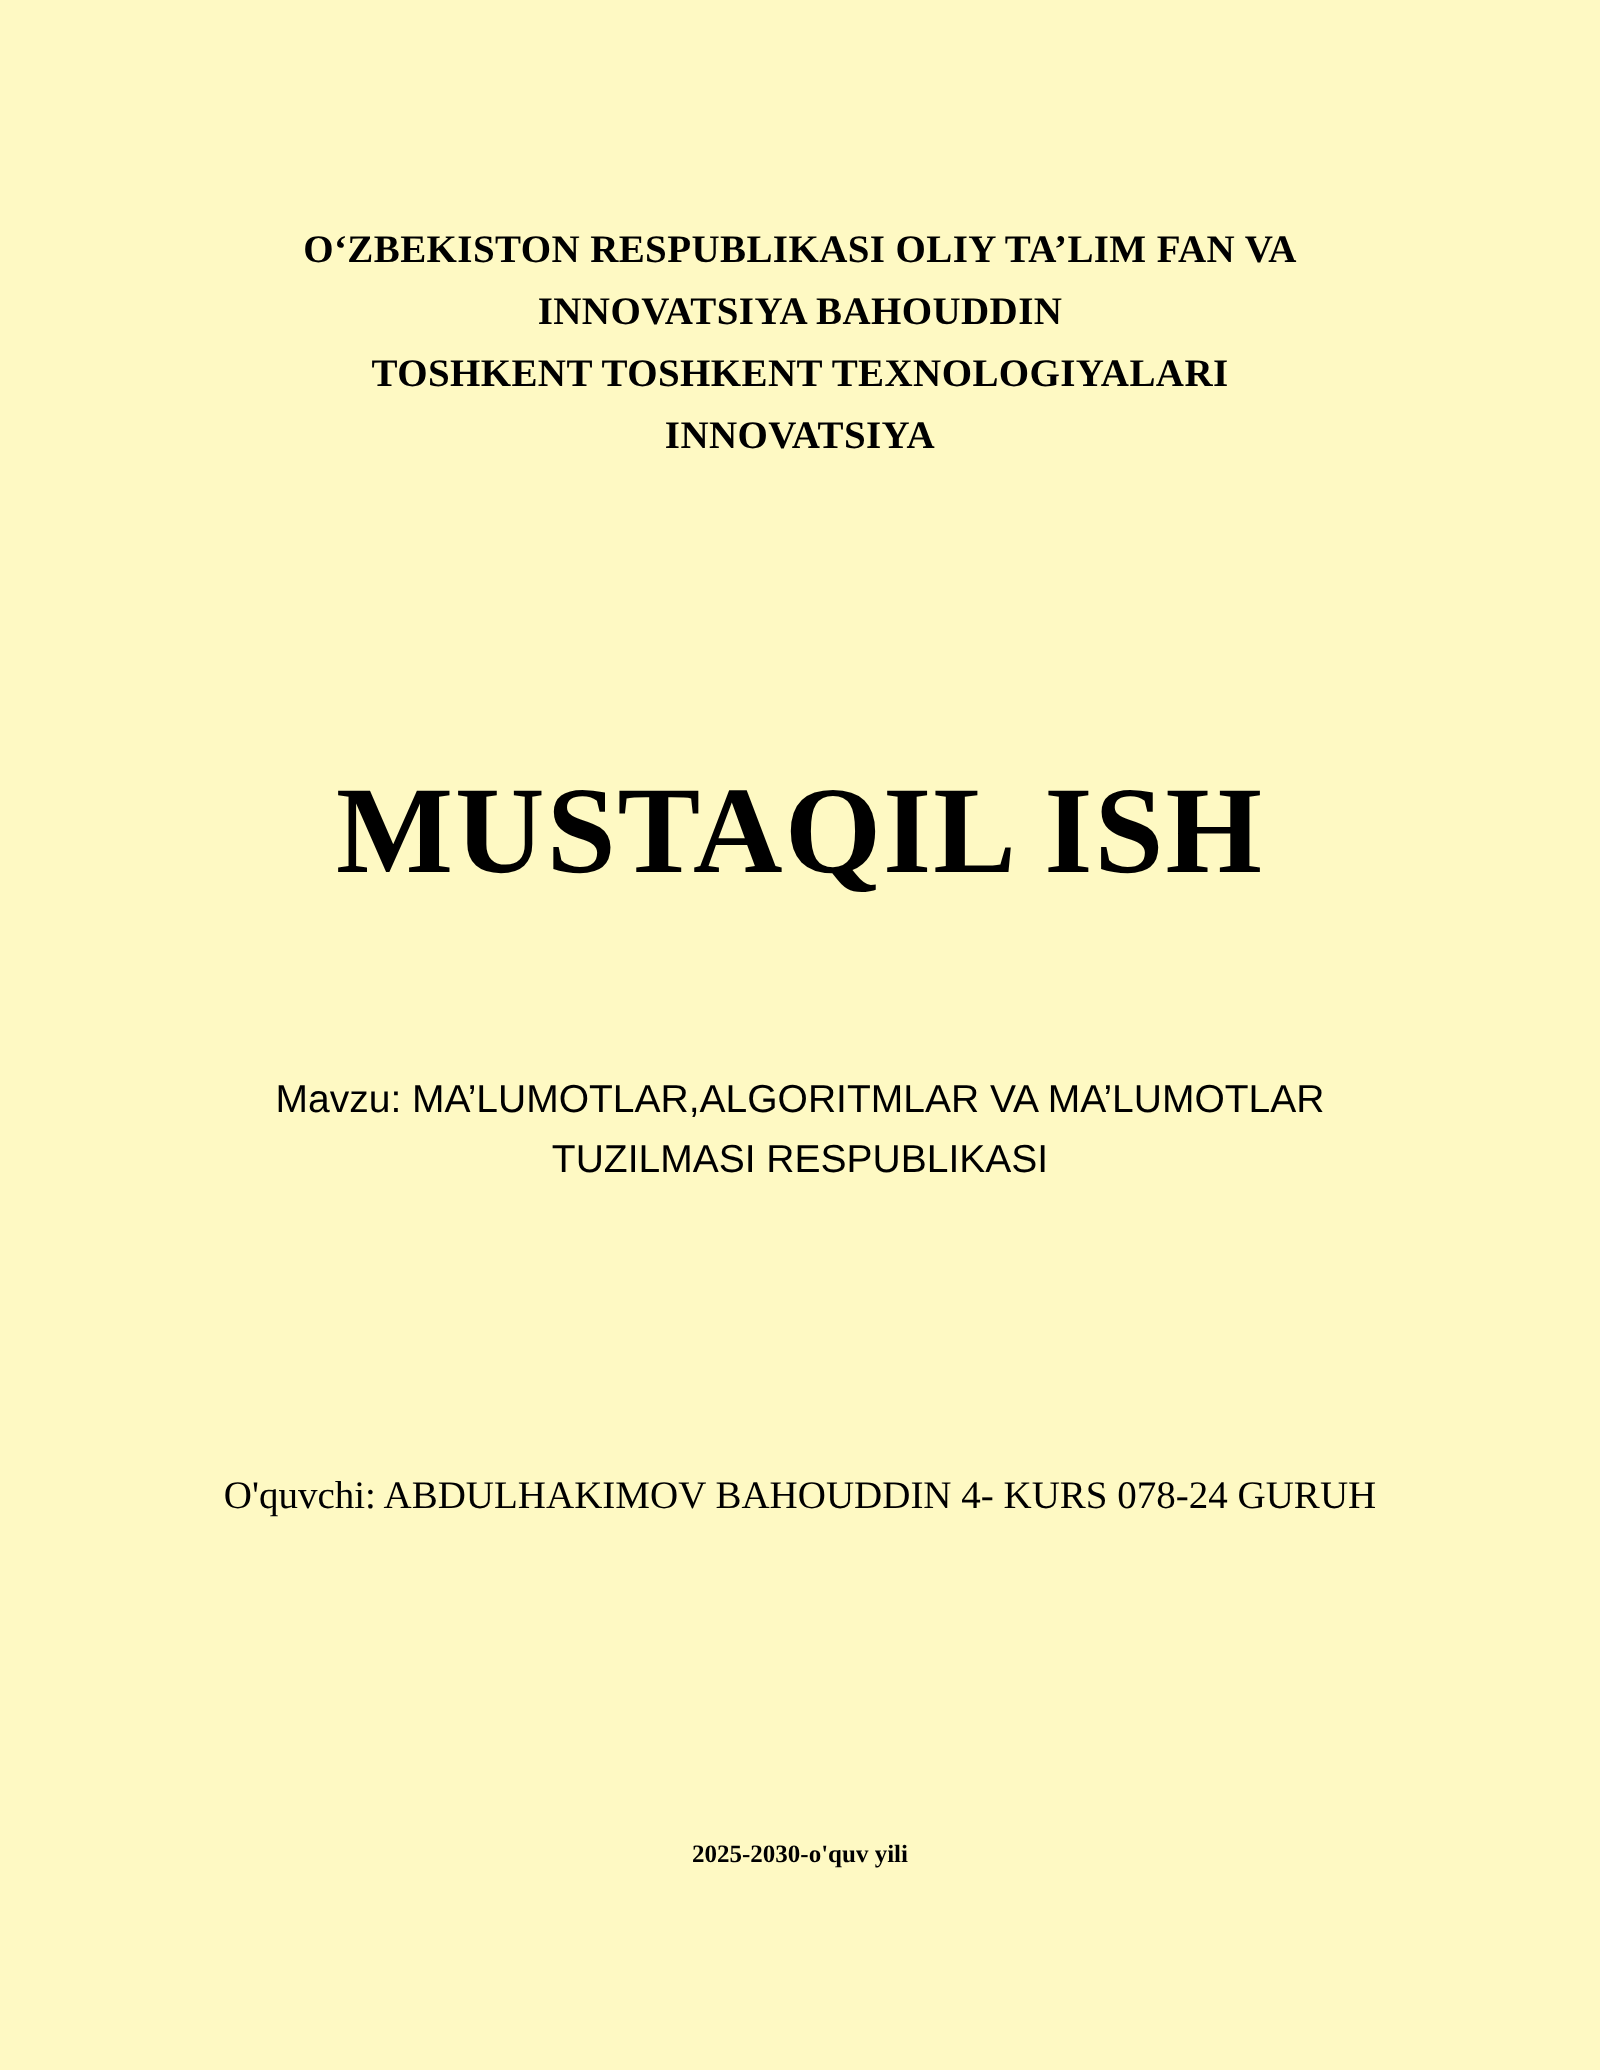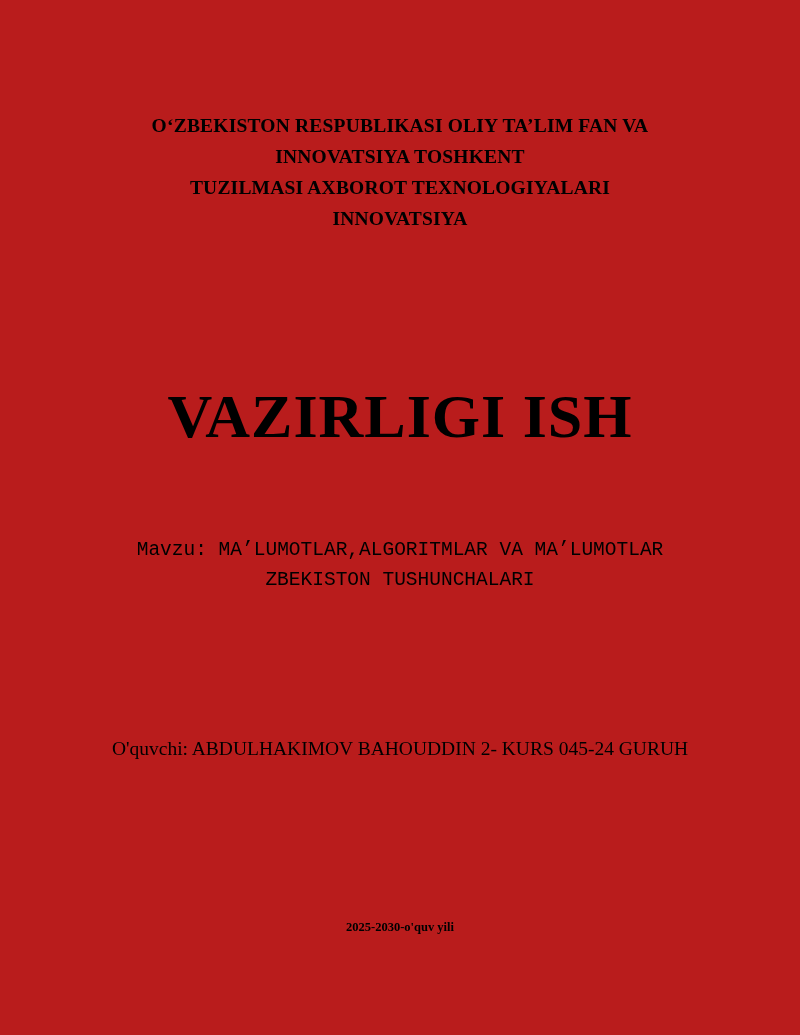--- a/index.html
+++ b/index.html
@@ -11,21 +11,21 @@
     width: 800px;
     height: 1035px;
     font-family: "Liberation Serif", serif;
     color: #000000;
     overflow: hidden;
   }
   .page {
     position: relative;
     width: 800px;
     height: 1035px;
-    background: #b91c1c;
+    background: #fef9c3;
     box-sizing: border-box;
     display: flex;
     flex-direction: column;
     align-items: center;
   }
   .header-block {
     width: 640px;
     margin-top: 110px;
     text-align: center;
   }
@@ -45,21 +45,21 @@
     letter-spacing: 1px;
     text-align: center;
     line-height: 1.05;
   }
   .subject-block {
     width: 620px;
     margin-top: 86px;
     text-align: center;
   }
   .subject-line {
-    font-family: Liberation Mono, monospace;
+    font-family: Liberation Sans, sans-serif;
     font-size: 19.5px;
     line-height: 30px;
     white-space: nowrap;
   }
   .student-block {
     width: 700px;
     margin-top: 140px;
     text-align: center;
   }
   .student-line {
@@ -80,33 +80,33 @@
     line-height: 18px;
   }
 </style>
 </head>
 <body>
 
 <div class="page">
 
   <div class="header-block">
     <div class="header-line">O‘ZBEKISTON RESPUBLIKASI OLIY TA’LIM FAN VA</div>
-    <div class="header-line">INNOVATSIYA TOSHKENT</div>
-    <div class="header-line">TUZILMASI AXBOROT TEXNOLOGIYALARI</div>
+    <div class="header-line">INNOVATSIYA BAHOUDDIN</div>
+    <div class="header-line">TOSHKENT TOSHKENT TEXNOLOGIYALARI</div>
     <div class="header-line">INNOVATSIYA</div>
   </div>
 
-  <div class="main-title">VAZIRLIGI ISH</div>
+  <div class="main-title">MUSTAQIL ISH</div>
 
   <div class="subject-block">
     <div class="subject-line">Mavzu: MA’LUMOTLAR,ALGORITMLAR VA MA’LUMOTLAR</div>
-    <div class="subject-line">ZBEKISTON TUSHUNCHALARI</div>
+    <div class="subject-line">TUZILMASI RESPUBLIKASI</div>
   </div>
 
   <div class="student-block">
-    <div class="student-line">O'quvchi: ABDULHAKIMOV BAHOUDDIN 2- KURS 045-24 GURUH</div>
+    <div class="student-line">O'quvchi: ABDULHAKIMOV BAHOUDDIN 4- KURS 078-24 GURUH</div>
   </div>
 
   <div class="year-block">
     <div class="year-line">2025-2030-o'quv yili</div>
   </div>
 
 </div>
 
 </body></html>

